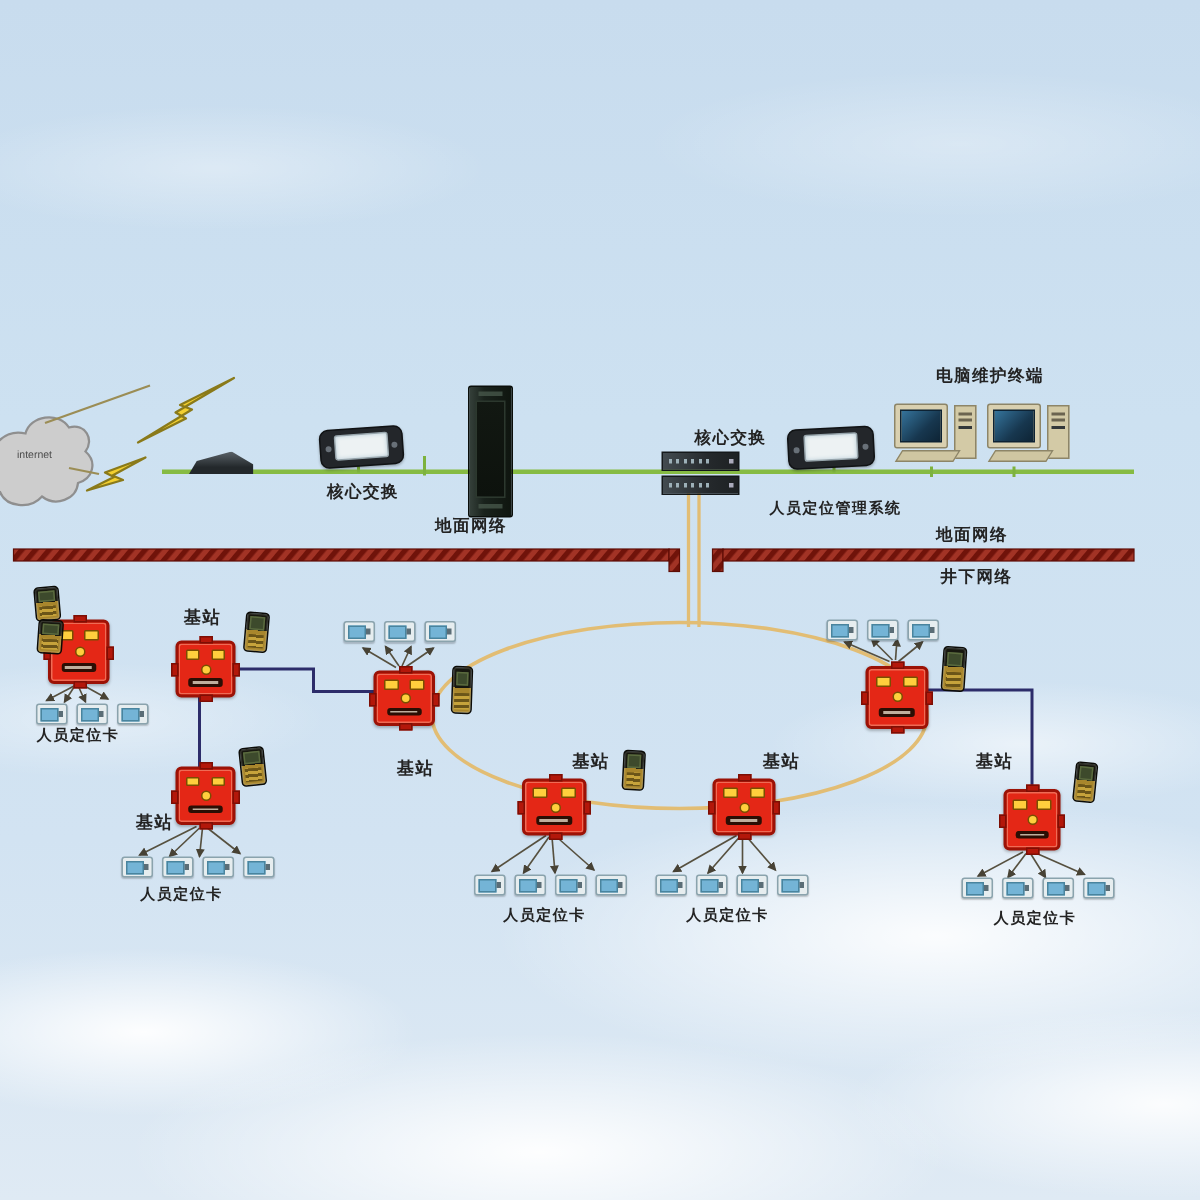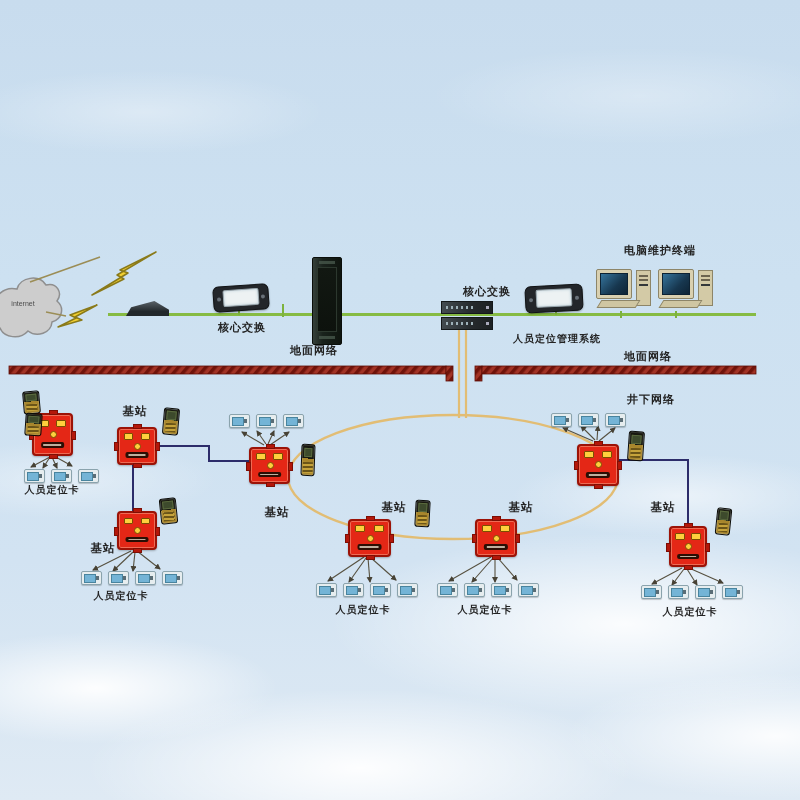--- a/index.html
+++ b/index.html
@@ -230,21 +230,21 @@
     <div class="pc-tower"></div>
     <div class="pc-kb"></div>
   </div>
 
   <div class="lbl f11" style="left:242px;top:320px">核心交换</div>
   <div class="lbl f11" style="left:314px;top:343px">地面网络</div>
   <div class="lbl f11" style="left:487px;top:284px">核心交换</div>
   <div class="lbl f10" style="left:557px;top:332px">人员定位管理系统</div>
   <div class="lbl f11" style="left:660px;top:243px">电脑维护终端</div>
   <div class="lbl f11" style="left:648px;top:349px">地面网络</div>
-  <div class="lbl f11" style="left:651px;top:392px">井下网络</div>
+  <div class="lbl f11" style="left:651px;top:377px">井下网络</div>
 
   <div class="station" style="left:32px;top:413px;width:37px;height:39px">
     <div class="st-tab t"></div>
     <div class="st-tab b"></div>
     <div class="st-tab lt"></div>
     <div class="st-tab rt"></div>
     <div class="st-eye l"></div>
     <div class="st-eye r"></div>
     <div class="st-dot"></div>
     <div class="st-slot"></div>

